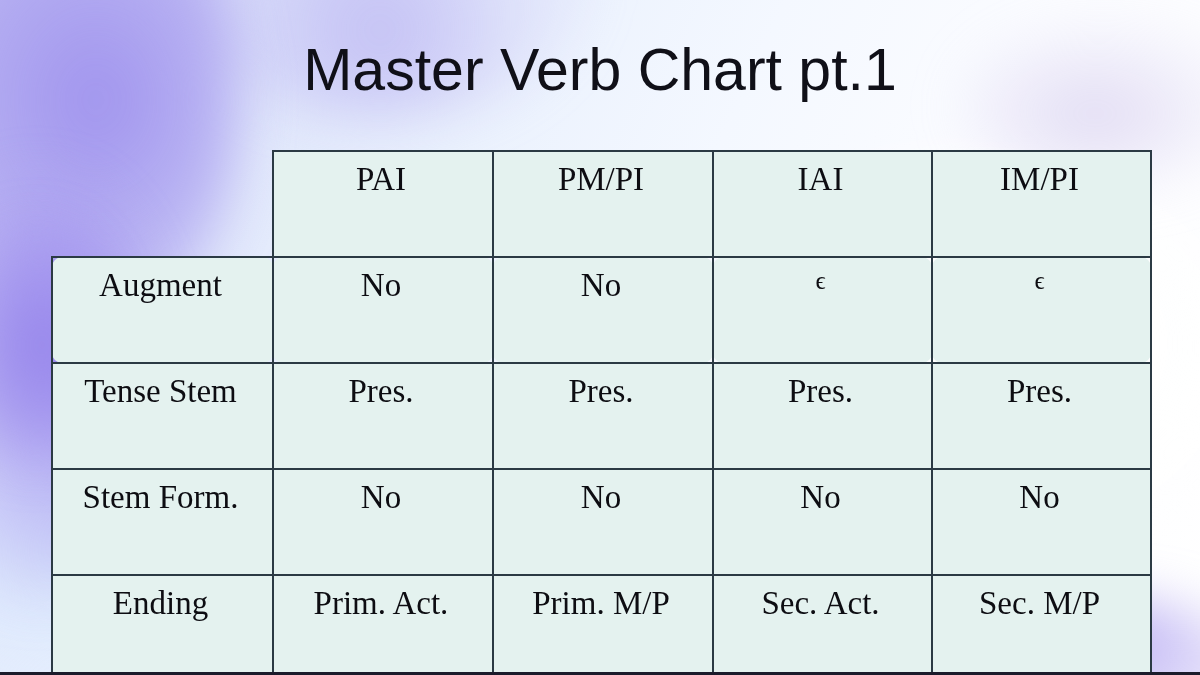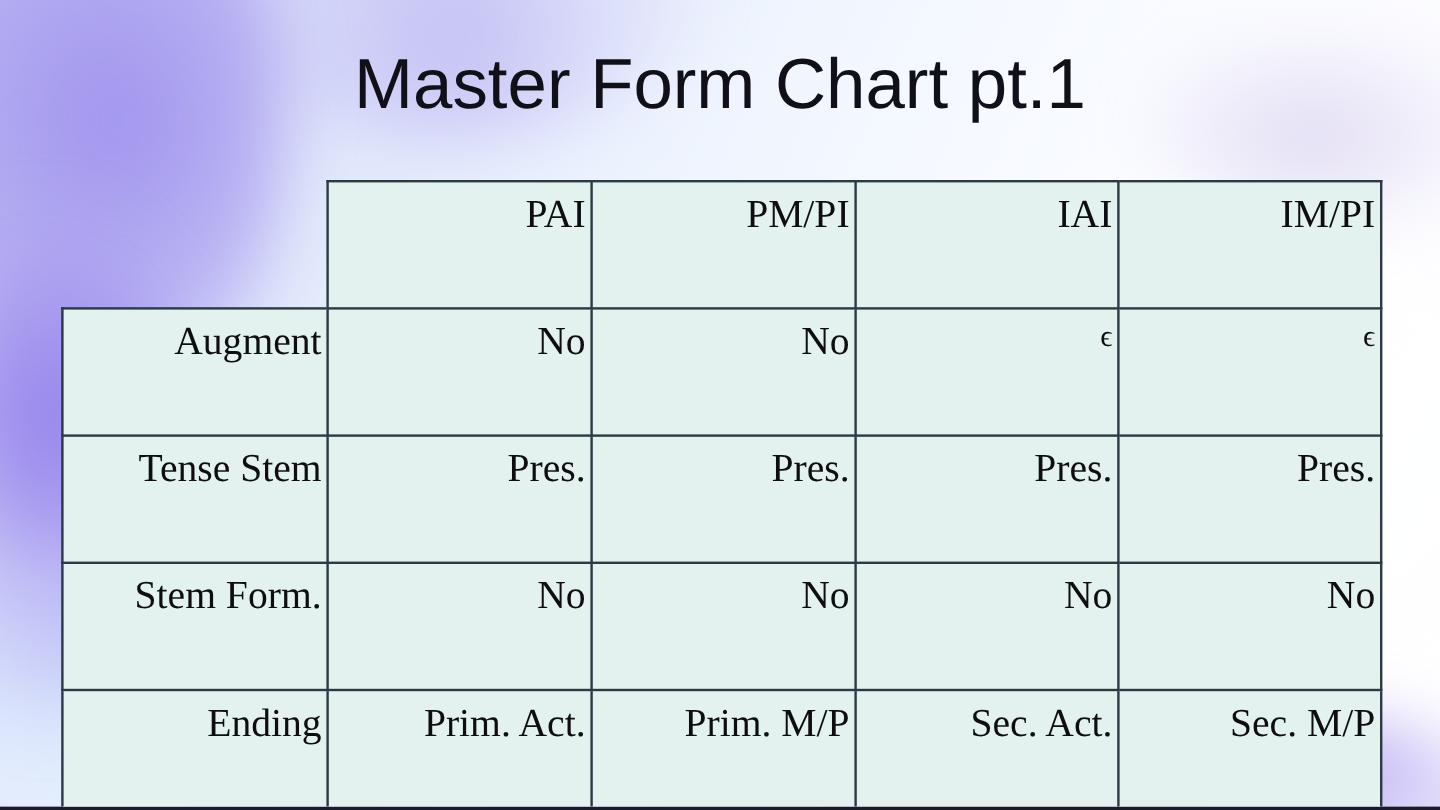--- a/index.html
+++ b/index.html
@@ -123,34 +123,34 @@
     font-size: 33px;
     color: #0d0d12;
   }
   #verb-table col.c-label { width: 221px; }
   #verb-table col.c-data  { width: 220px; }
   #verb-table col.c-data3 { width: 219px; }
 
   #verb-table td, #verb-table th {
     border: 2px solid #2b3a44;
     background: #e4f2ef;
-    text-align: right;
+    text-align: center;
     vertical-align: top;
     padding: 8px 4px 6px 0;
     font-weight: normal;
     font-family: "Liberation Serif", serif;
     line-height: 1.18;
   }
   
   #verb-table td.corner {
     border: none;
     background: transparent;
   }
   tr.row-head td, tr.row-head th { height: 90px; }
-  tr.row-aug  td { height: 90px; }
+  tr.row-aug  td { height: 90px; border-radius: 10px; }
   tr.row-stem td { height: 90px; }
   tr.row-form td { height: 90px; }
   tr.row-end  td { height: 94px; }
 
   td.rowlabel { }
   .eps {
     font-size: 25px;
     font-family: "DejaVu Serif", serif;
   }
 </style>
@@ -166,21 +166,21 @@
     <div class="blob b3"></div>
     <div class="blob b1"></div>
     <div class="blob b2"></div>
     <div class="blob b9"></div>
     <div class="blob b4"></div>
     <div class="blob b5"></div>
     <div class="blob b6"></div>
     <div class="blob b7"></div>
   </div>
 
-  <div id="slide-title">Master Form Chart pt.1</div>
+  <div id="slide-title">Master Verb Chart pt.1</div>
 
   <table id="verb-table">
     <colgroup>
       <col class="c-label">
       <col class="c-data">
       <col class="c-data">
       <col class="c-data3">
       <col class="c-data3">
     </colgroup>
     <tbody>

